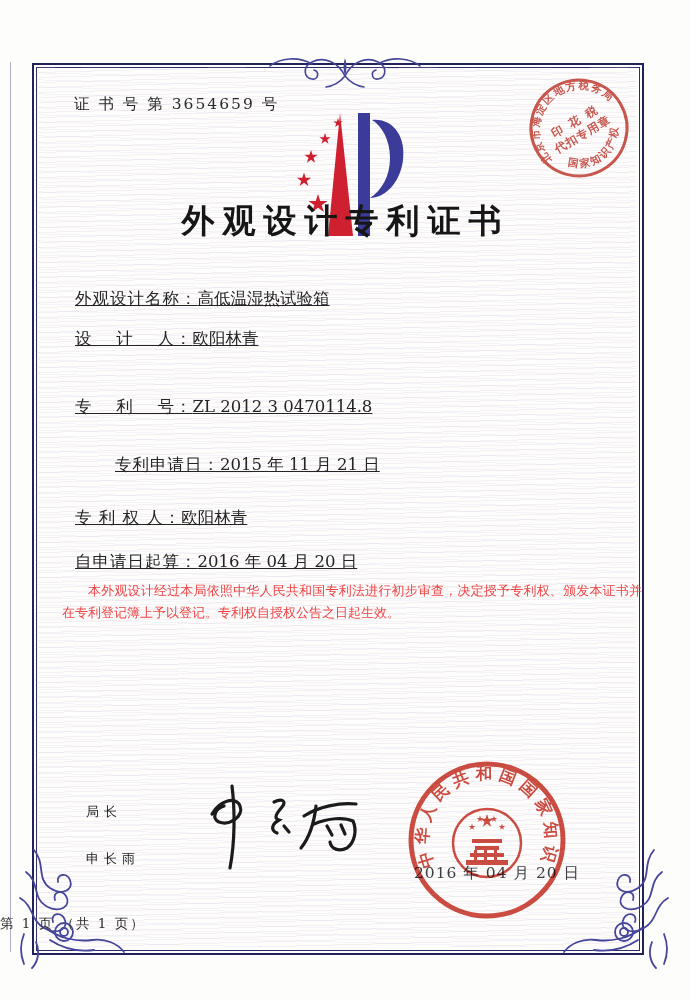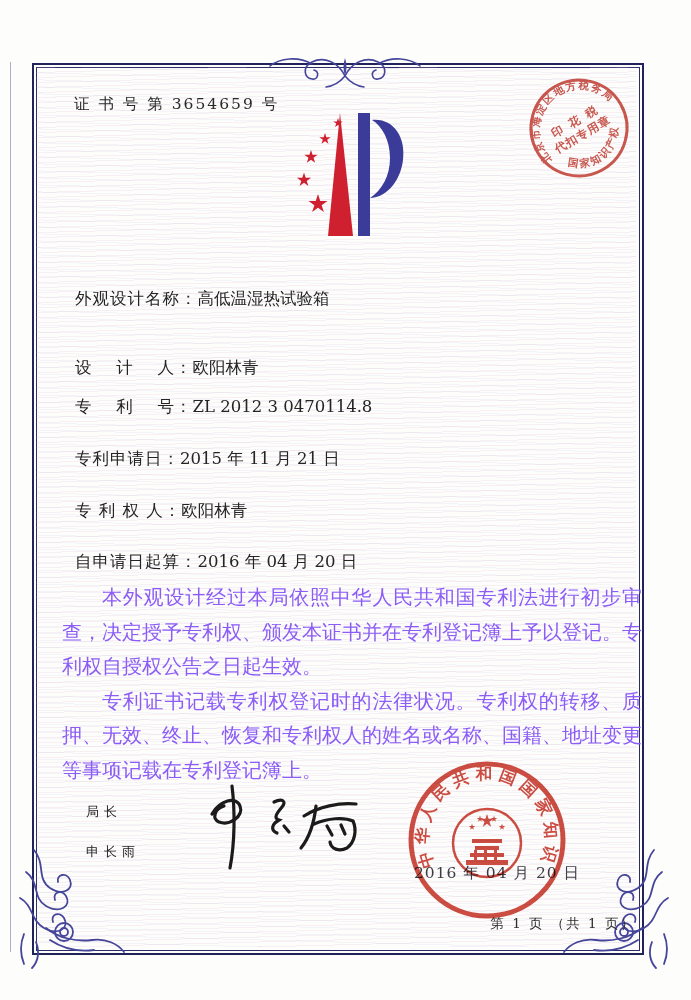--- a/index.html
+++ b/index.html
@@ -22,34 +22,34 @@
     background:
       repeating-linear-gradient(178.5deg, rgba(214,168,198,.16) 0 1px, transparent 1px 5px),
       repeating-linear-gradient(181.5deg, rgba(168,160,214,.10) 0 1px, transparent 1px 7px);
     pointer-events:none;}
   .ornament{position:absolute;color:#45459a;}
   .cert-no{position:absolute;left:74px;top:94px;font-size:15.5px;letter-spacing:2px;color:#2a2a2a;}
   .logo{position:absolute;left:280px;top:110px;}
   .title{position:absolute;left:0;right:0;top:199px;text-align:center;
     font-size:33px;font-weight:bold;letter-spacing:8px;color:#161616;}
   .fields{position:absolute;left:75px;top:286px;width:540px;font-size:16.5px;color:#242424;}
-  .field{position:absolute;left:0;white-space:nowrap;}
+  .field{position:absolute;left:0;white-space:nowrap;text-decoration:underline;}
   .field .flabel{letter-spacing:1px;}
   .body-text{position:absolute;left:62px;top:580px;width:580px;
-    font-size:20px;line-height:1.73;color:#8b5cf6;text-align:justify;}
+    font-size:13px;line-height:1.73;color:#ef4444;text-align:justify;}
   .body-text p{margin:0;text-indent:2em;}
   .signer{position:absolute;left:86px;top:803px;font-size:13px;letter-spacing:5px;color:#1d1d1d;}
-  .signer .signer-name{margin-top:22px;text-align:right;}
+  .signer .signer-name{margin-top:29px;text-align:right;}
   .signature{position:absolute;left:188px;top:772px;}
   .issue-date{position:absolute;left:414px;top:863px;font-size:15.5px;
     letter-spacing:1px;color:#3c3c44;white-space:nowrap;}
   .main-seal{position:absolute;left:402px;top:755px;mix-blend-mode:multiply;opacity:.9;}
   .corner-stamp{position:absolute;left:527px;top:76px;transform:rotate(-30deg);
     mix-blend-mode:multiply;opacity:.85;}
-  .footer{position:absolute;left:0;right:55px;top:915px;text-align:right;
+  .footer{position:absolute;left:0;right:55px;top:915px;text-align:left;
     font-size:13.5px;letter-spacing:2px;color:#2e2e2e;}
   svg{display:block;}
 </style>
 </head>
 <body>
 
 <div class="page">
 
   <div class="outer-line"></div>
   <div class="frame">
@@ -112,33 +112,33 @@
       <g fill="#cf2030">
         <use href="#star" transform="translate(38,94) scale(10)"></use>
         <use href="#star" transform="translate(24,70) scale(7.5)"></use>
         <use href="#star" transform="translate(31,47) scale(7)"></use>
         <use href="#star" transform="translate(45,29) scale(6)"></use>
         <use href="#star" transform="translate(58,13) scale(5)"></use>
       </g>
     </svg>
   </div>
 
+  <div class="title">外观设计专利证书</div>
 
   <div class="fields">
     <div class="field" style="top:2px;"><span class="flabel">外观设计名称：</span><span class="fvalue">高低温湿热试验箱</span></div>
-    <div class="field" style="top:71px;"><span class="flabel">设　 计　 人：</span><span class="fvalue">欧阳林青</span></div>
+    <div class="field" style="top:42px;"><span class="flabel">设　 计　 人：</span><span class="fvalue">欧阳林青</span></div>
     <div class="field" style="top:110px;"><span class="flabel">专　 利　 号：</span><span class="fvalue">ZL 2012 3 0470114.8</span></div>
-    <div class="field" style="top:162px;"><span class="flabel">专利申请日：</span><span class="fvalue">2015 年 11 月 21 日</span></div>
-    <div class="field" style="top:214px;"><span class="flabel">专 利 权 人：</span><span class="fvalue">欧阳林青</span></div>
+    <div class="field" style="top:168px;margin-left:40px;"><span class="flabel">专利申请日：</span><span class="fvalue">2015 年 11 月 21 日</span></div>
+    <div class="field" style="top:221px;"><span class="flabel">专 利 权 人：</span><span class="fvalue">欧阳林青</span></div>
     <div class="field" style="top:265px;"><span class="flabel">自申请日起算：</span><span class="fvalue">2016 年 04 月 20 日</span></div>
   </div>
 
   <div class="body-text">
     <p>本外观设计经过本局依照中华人民共和国专利法进行初步审查，决定授予专利权、颁发本证书并在专利登记簿上予以登记。专利权自授权公告之日起生效。</p>
-    <p>专利证书记载专利权登记时的法律状况。专利权的转移、质押、无效、终止、恢复和专利权人的姓名或名称、国籍、地址变更等事项记载在专利登记簿上。</p>
   </div>
 
   <div class="signer">
     <div>局长</div>
     <div class="signer-name">申长雨</div>
   </div>
 
   <div class="signature">
     <svg width="185" height="108" viewBox="0 0 185 108">
       <g fill="none" stroke="#1b1b1b" stroke-width="3.2" stroke-linecap="round">

